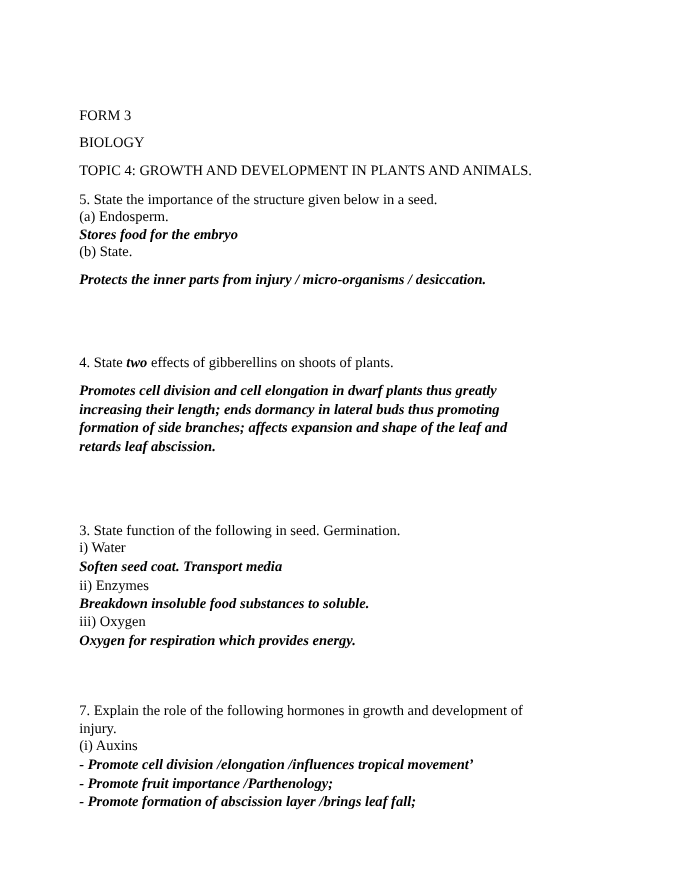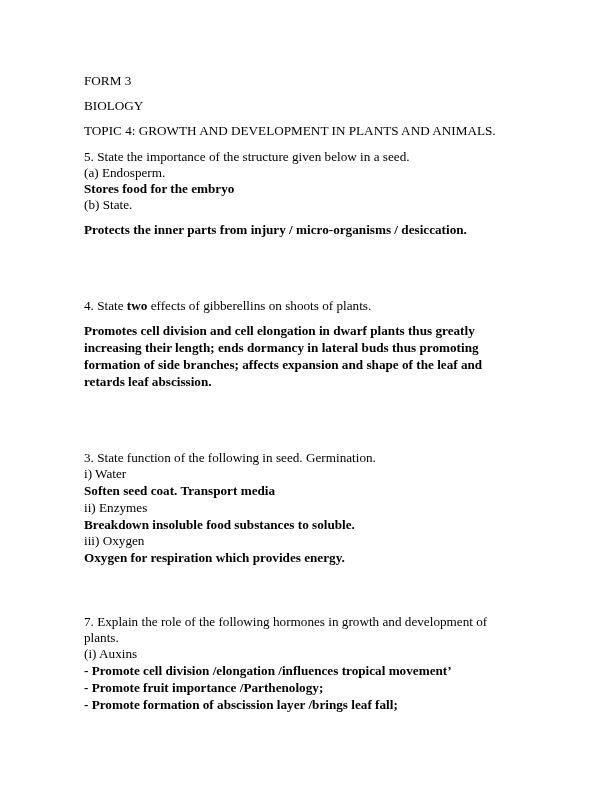--- a/index.html
+++ b/index.html
@@ -2,22 +2,22 @@
 <html><head>
   <meta charset="utf-8">
   <style>
     html, body { margin: 0; padding: 0; background: #ffffff; }
     body {
       width: 612px; height: 792px; position: relative; overflow: hidden;
       font-family: "Liberation Serif", "DejaVu Serif", serif;
       color: #000;
       font-size: 13.2px;
     }
-    .line { position: absolute; left: 84px; white-space: nowrap; line-height: 16px; }
-    .b { font-weight: bold; }
+    .line { position: absolute; left: 72px; white-space: nowrap; line-height: 16px; margin-top: 24px; }
+    .b { font-weight: bold; font-style: italic; }
   </style>
 </head>
 <body>
 
 <div>
   <div class="line" style="top:73px">FORM 3</div>
   <div class="line" style="top:98px">BIOLOGY</div>
   <div class="line" style="top:123px">TOPIC 4: GROWTH AND DEVELOPMENT IN PLANTS AND ANIMALS.</div>
 
   <div>
@@ -41,19 +41,19 @@
     <div class="line" style="top:466px">i) Water</div>
     <div class="line b" style="top:483px">Soften seed coat. Transport media</div>
     <div class="line" style="top:500px">ii) Enzymes</div>
     <div class="line b" style="top:517px">Breakdown insoluble food substances to soluble.</div>
     <div class="line" style="top:533px">iii) Oxygen</div>
     <div class="line b" style="top:550px">Oxygen for respiration which provides energy.</div>
   </div>
 
   <div>
     <div class="line" style="top:614px">7. Explain the role of the following hormones in growth and development of</div>
-    <div class="line" style="top:630px">plants.</div>
+    <div class="line" style="top:630px">injury.</div>
     <div class="line" style="top:646px">(i) Auxins</div>
     <div class="line b" style="top:663px">- Promote cell division /elongation /influences tropical movement’</div>
     <div class="line b" style="top:680px">- Promote fruit importance /Parthenology;</div>
     <div class="line b" style="top:697px">- Promote formation of abscission layer /brings leaf fall;</div>
   </div>
 </div>
 
 </body></html>

